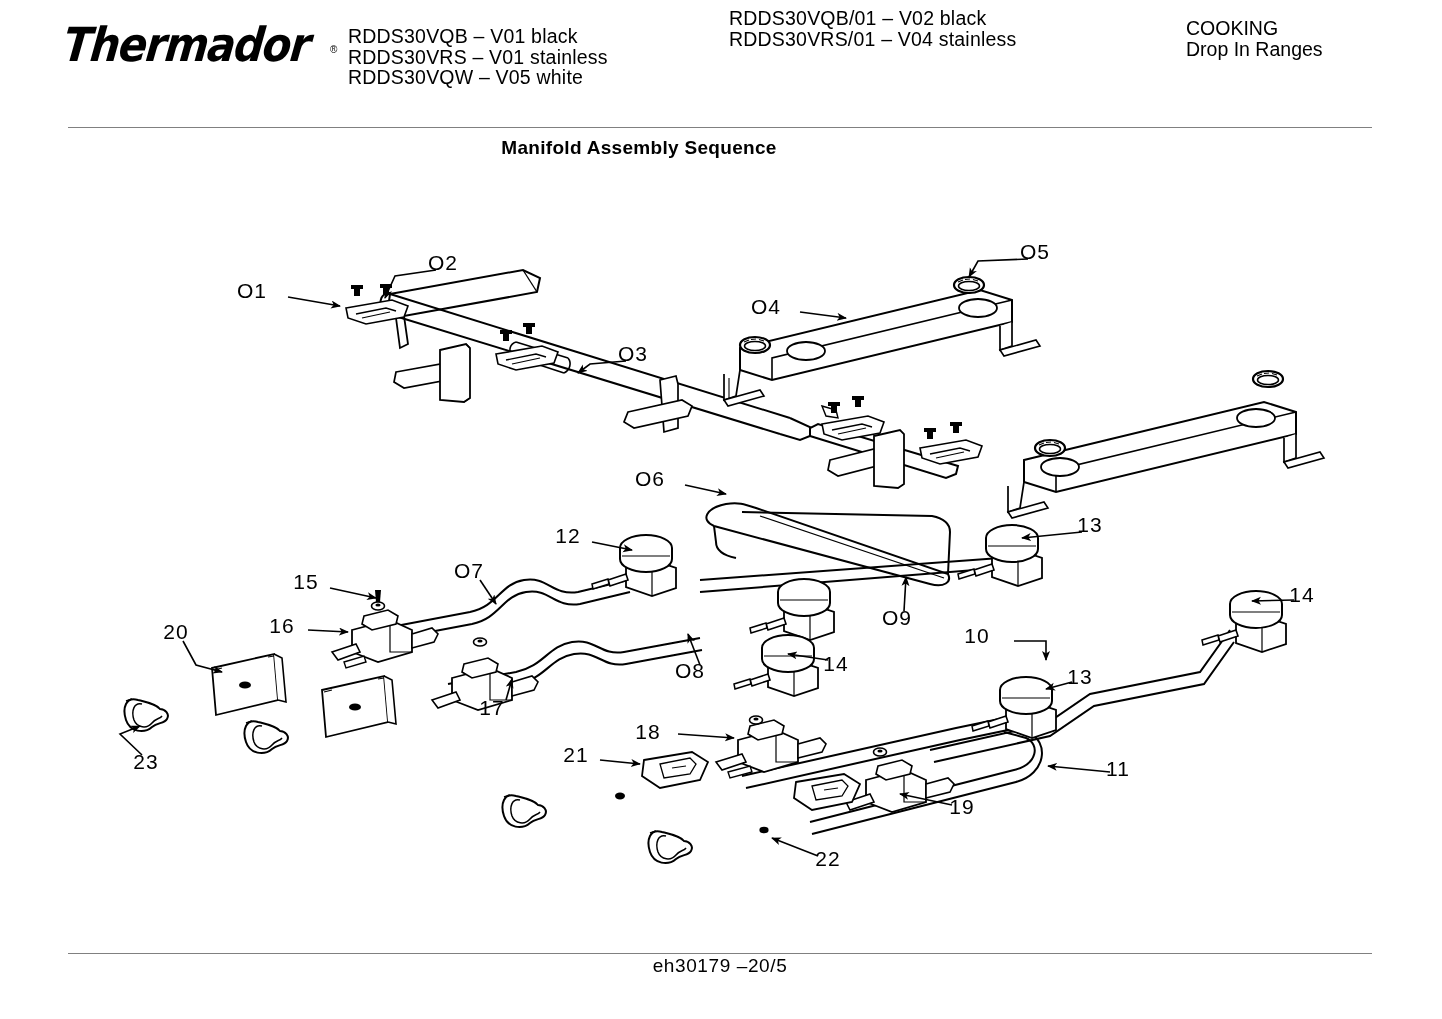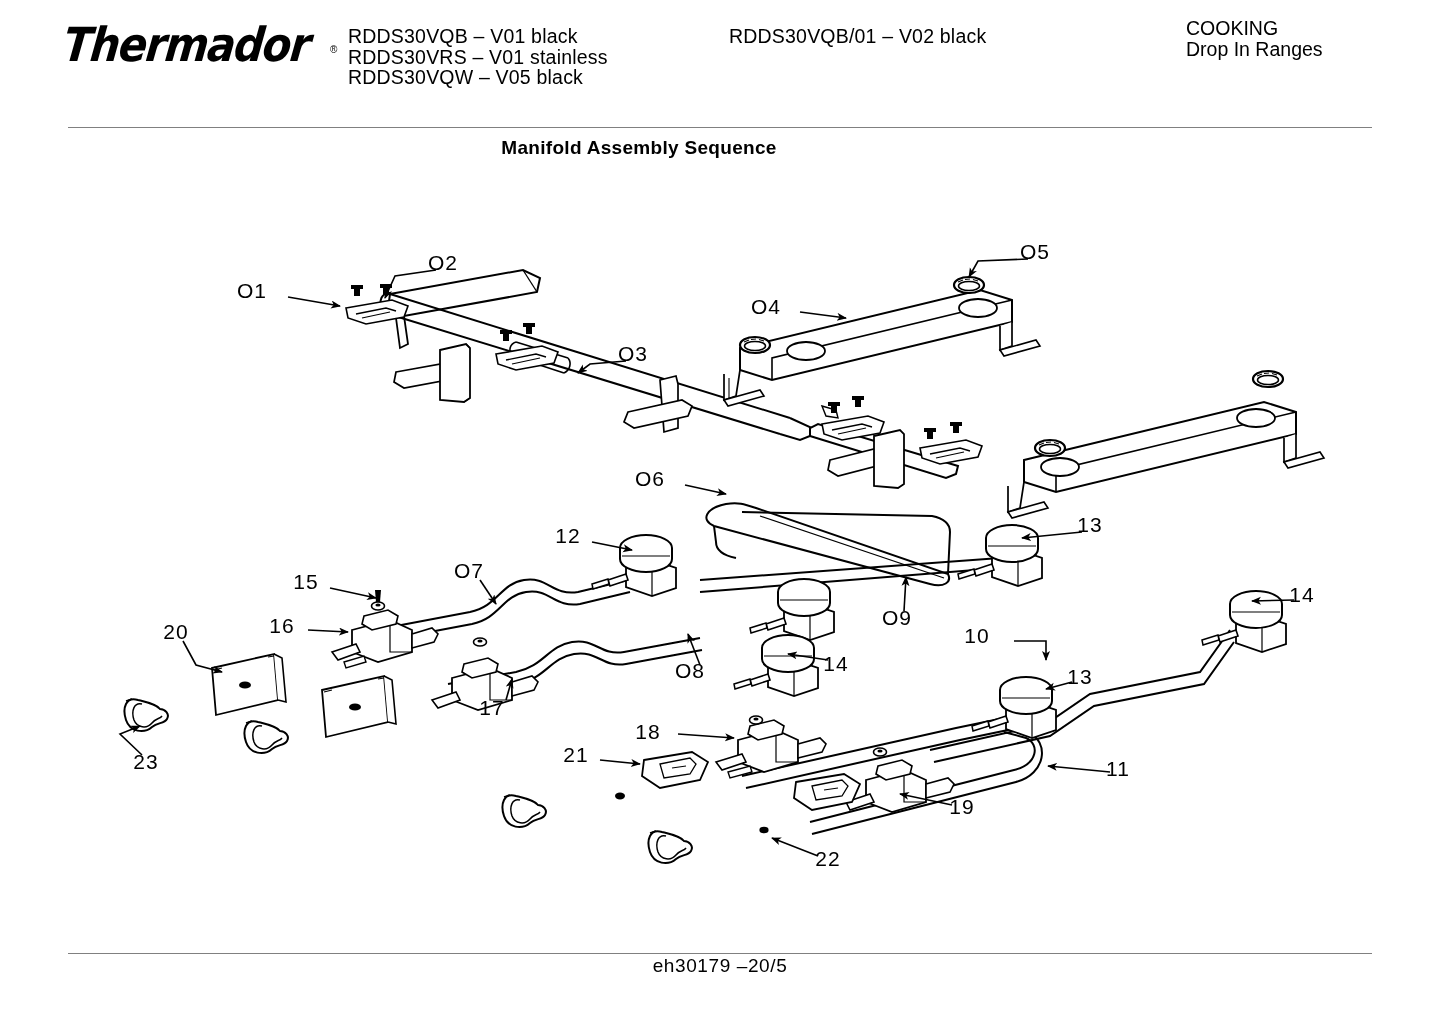--- a/index.html
+++ b/index.html
@@ -46,21 +46,21 @@
     font-family: "Liberation Sans", sans-serif;
   }
   .model-col {
     position: absolute;
     font-size: 19.5px;
     line-height: 20.5px;
     letter-spacing: 0.2px;
     white-space: nowrap;
   }
   #models-left  { left: 348px; top: 26px; }
-  #models-right { left: 729px; top: 26px; }
+  #models-right { left: 729px; top: 8px; }
   #category {
     position: absolute;
     left: 1186px;
     top: 18px;
     font-size: 19.5px;
     line-height: 20.5px;
     white-space: nowrap;
   }
 
   
@@ -124,25 +124,26 @@
 <div id="page">
 
   <div id="header">
 
     <div id="brand-logo">Thermador</div>
     <div id="brand-reg">®</div>
 
     <div id="models-left" class="model-col">
       <div>RDDS30VQB – V01 black</div>
       <div>RDDS30VRS – V01 stainless</div>
-      <div>RDDS30VQW – V05 black</div>
+      <div>RDDS30VQW – V05 white</div>
     </div>
 
     <div id="models-right" class="model-col">
       <div>RDDS30VQB/01 – V02 black</div>
+      <div>RDDS30VRS/01 – V04 stainless</div>
     </div>
 
     <div id="category">
       <div>COOKING</div>
       <div>Drop In Ranges</div>
     </div>
   </div>
 
   <div class="rule" id="rule-top"></div>
 

